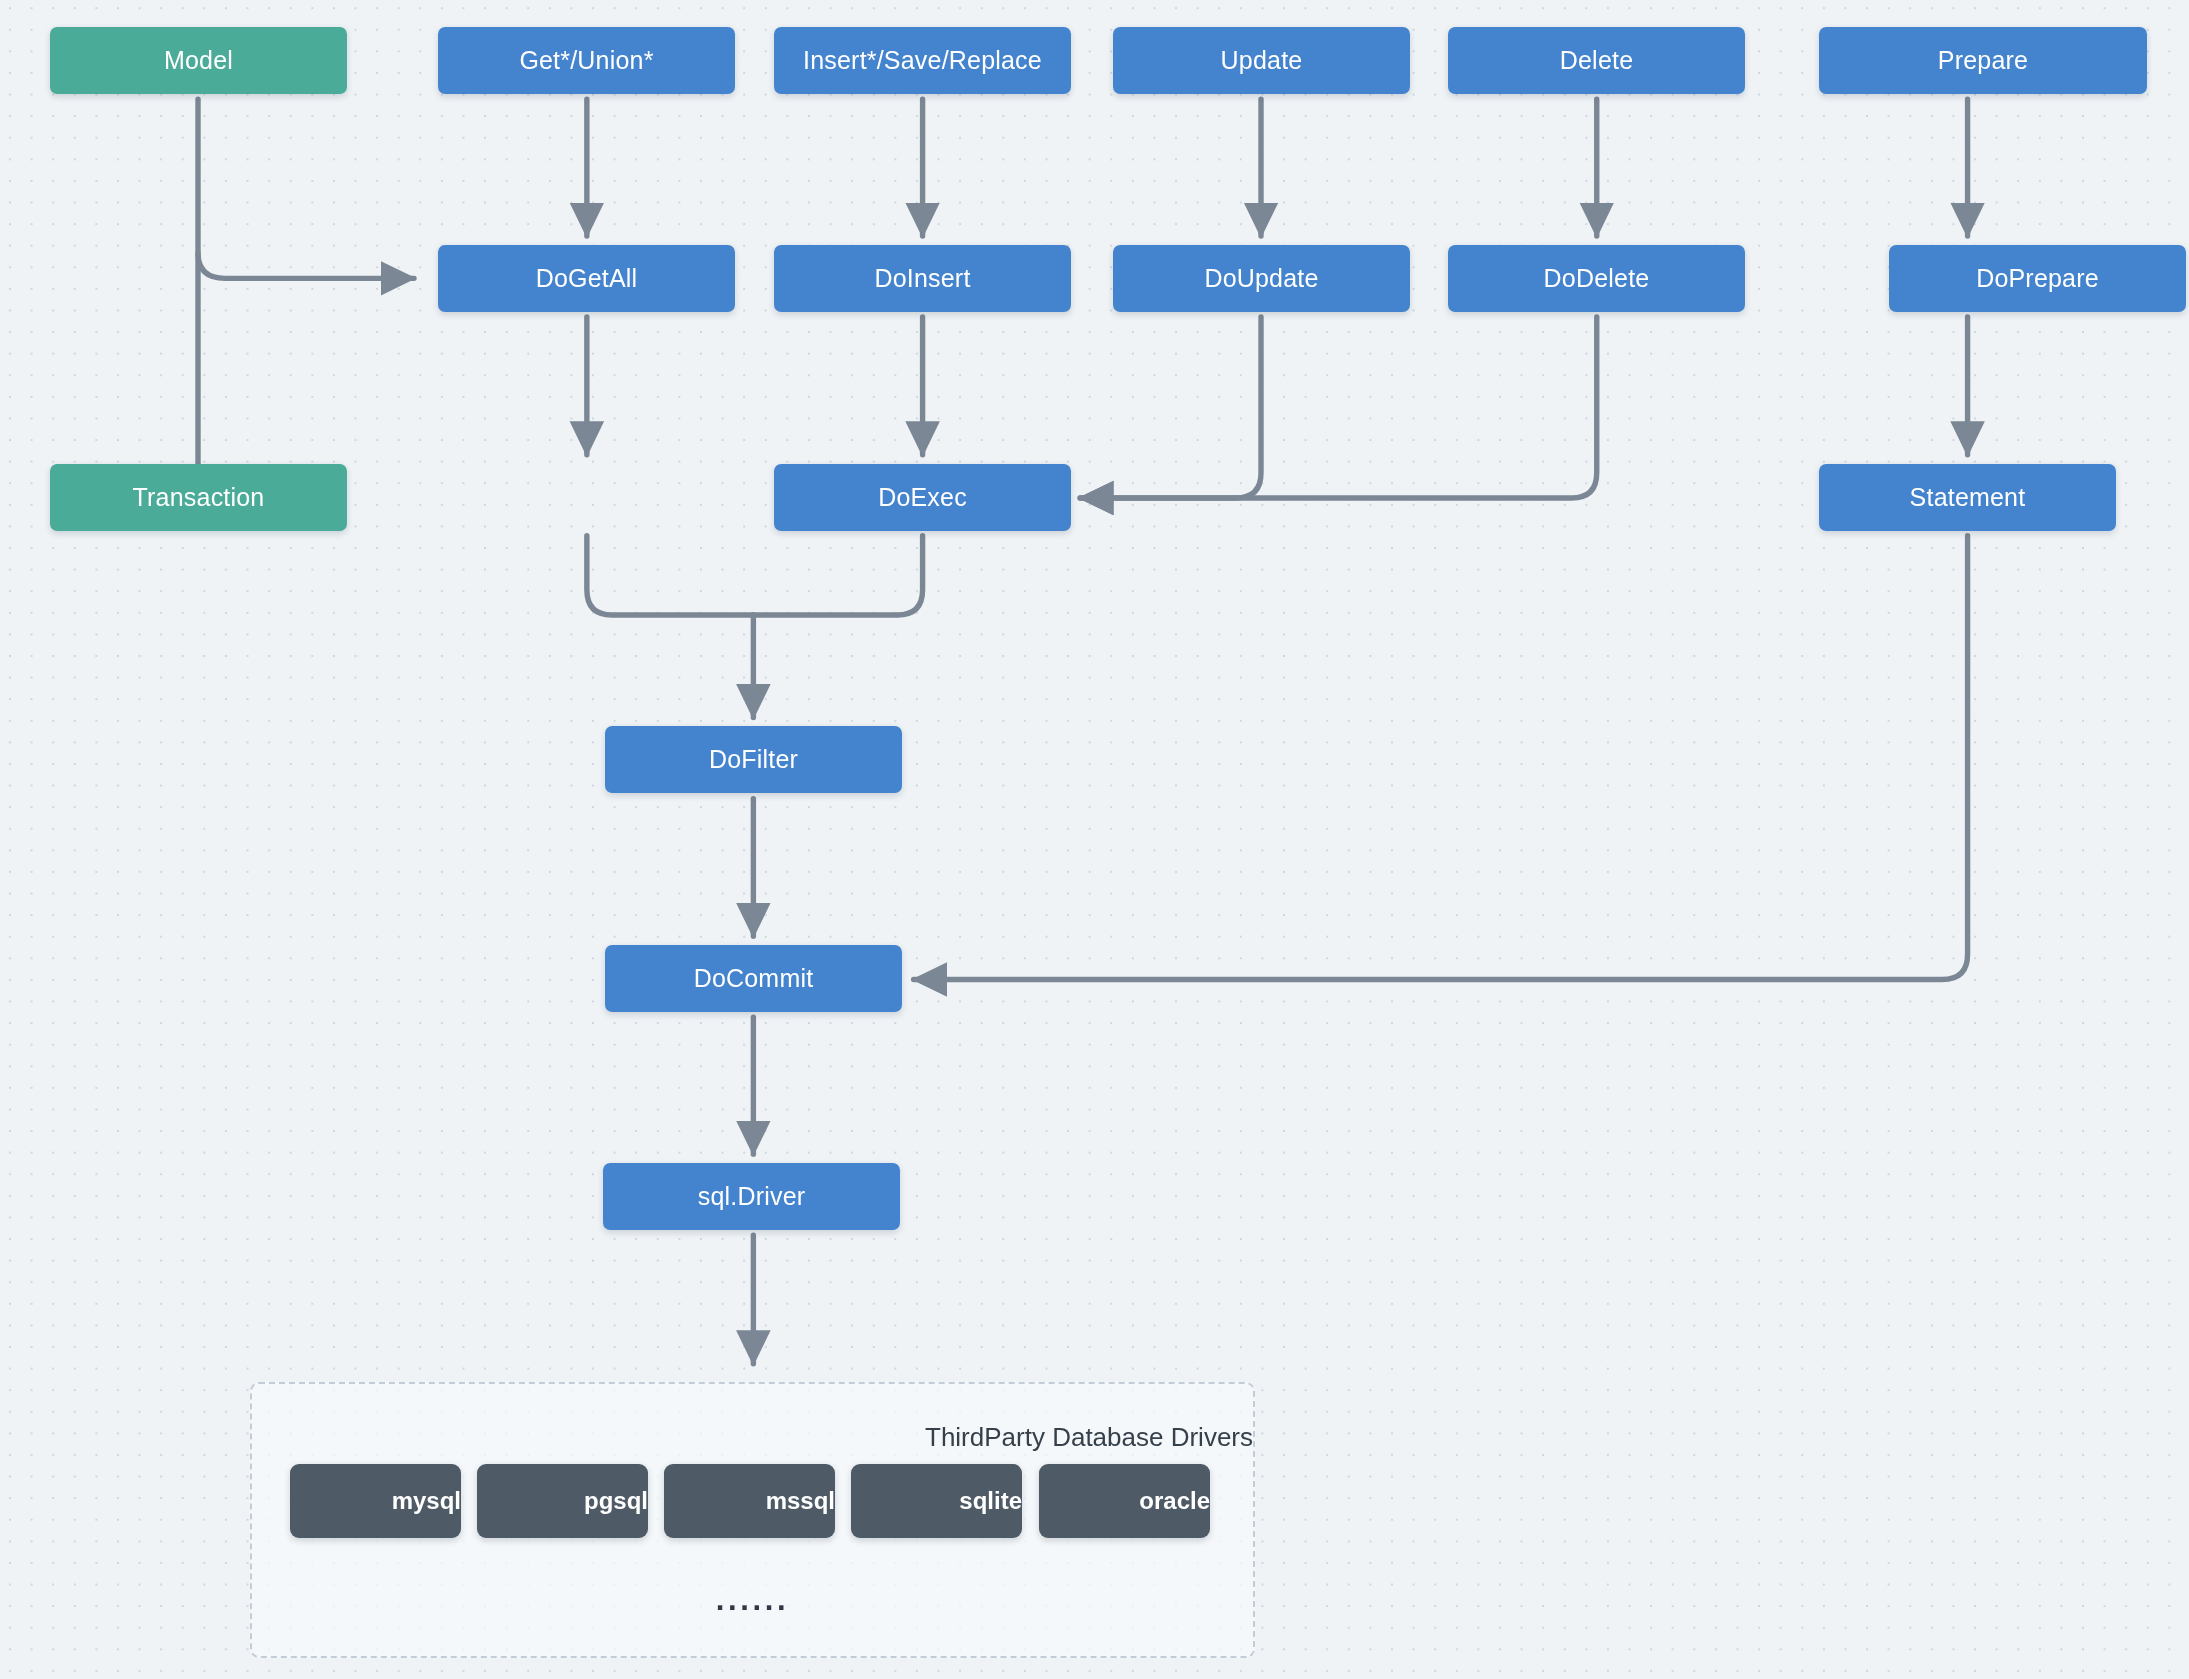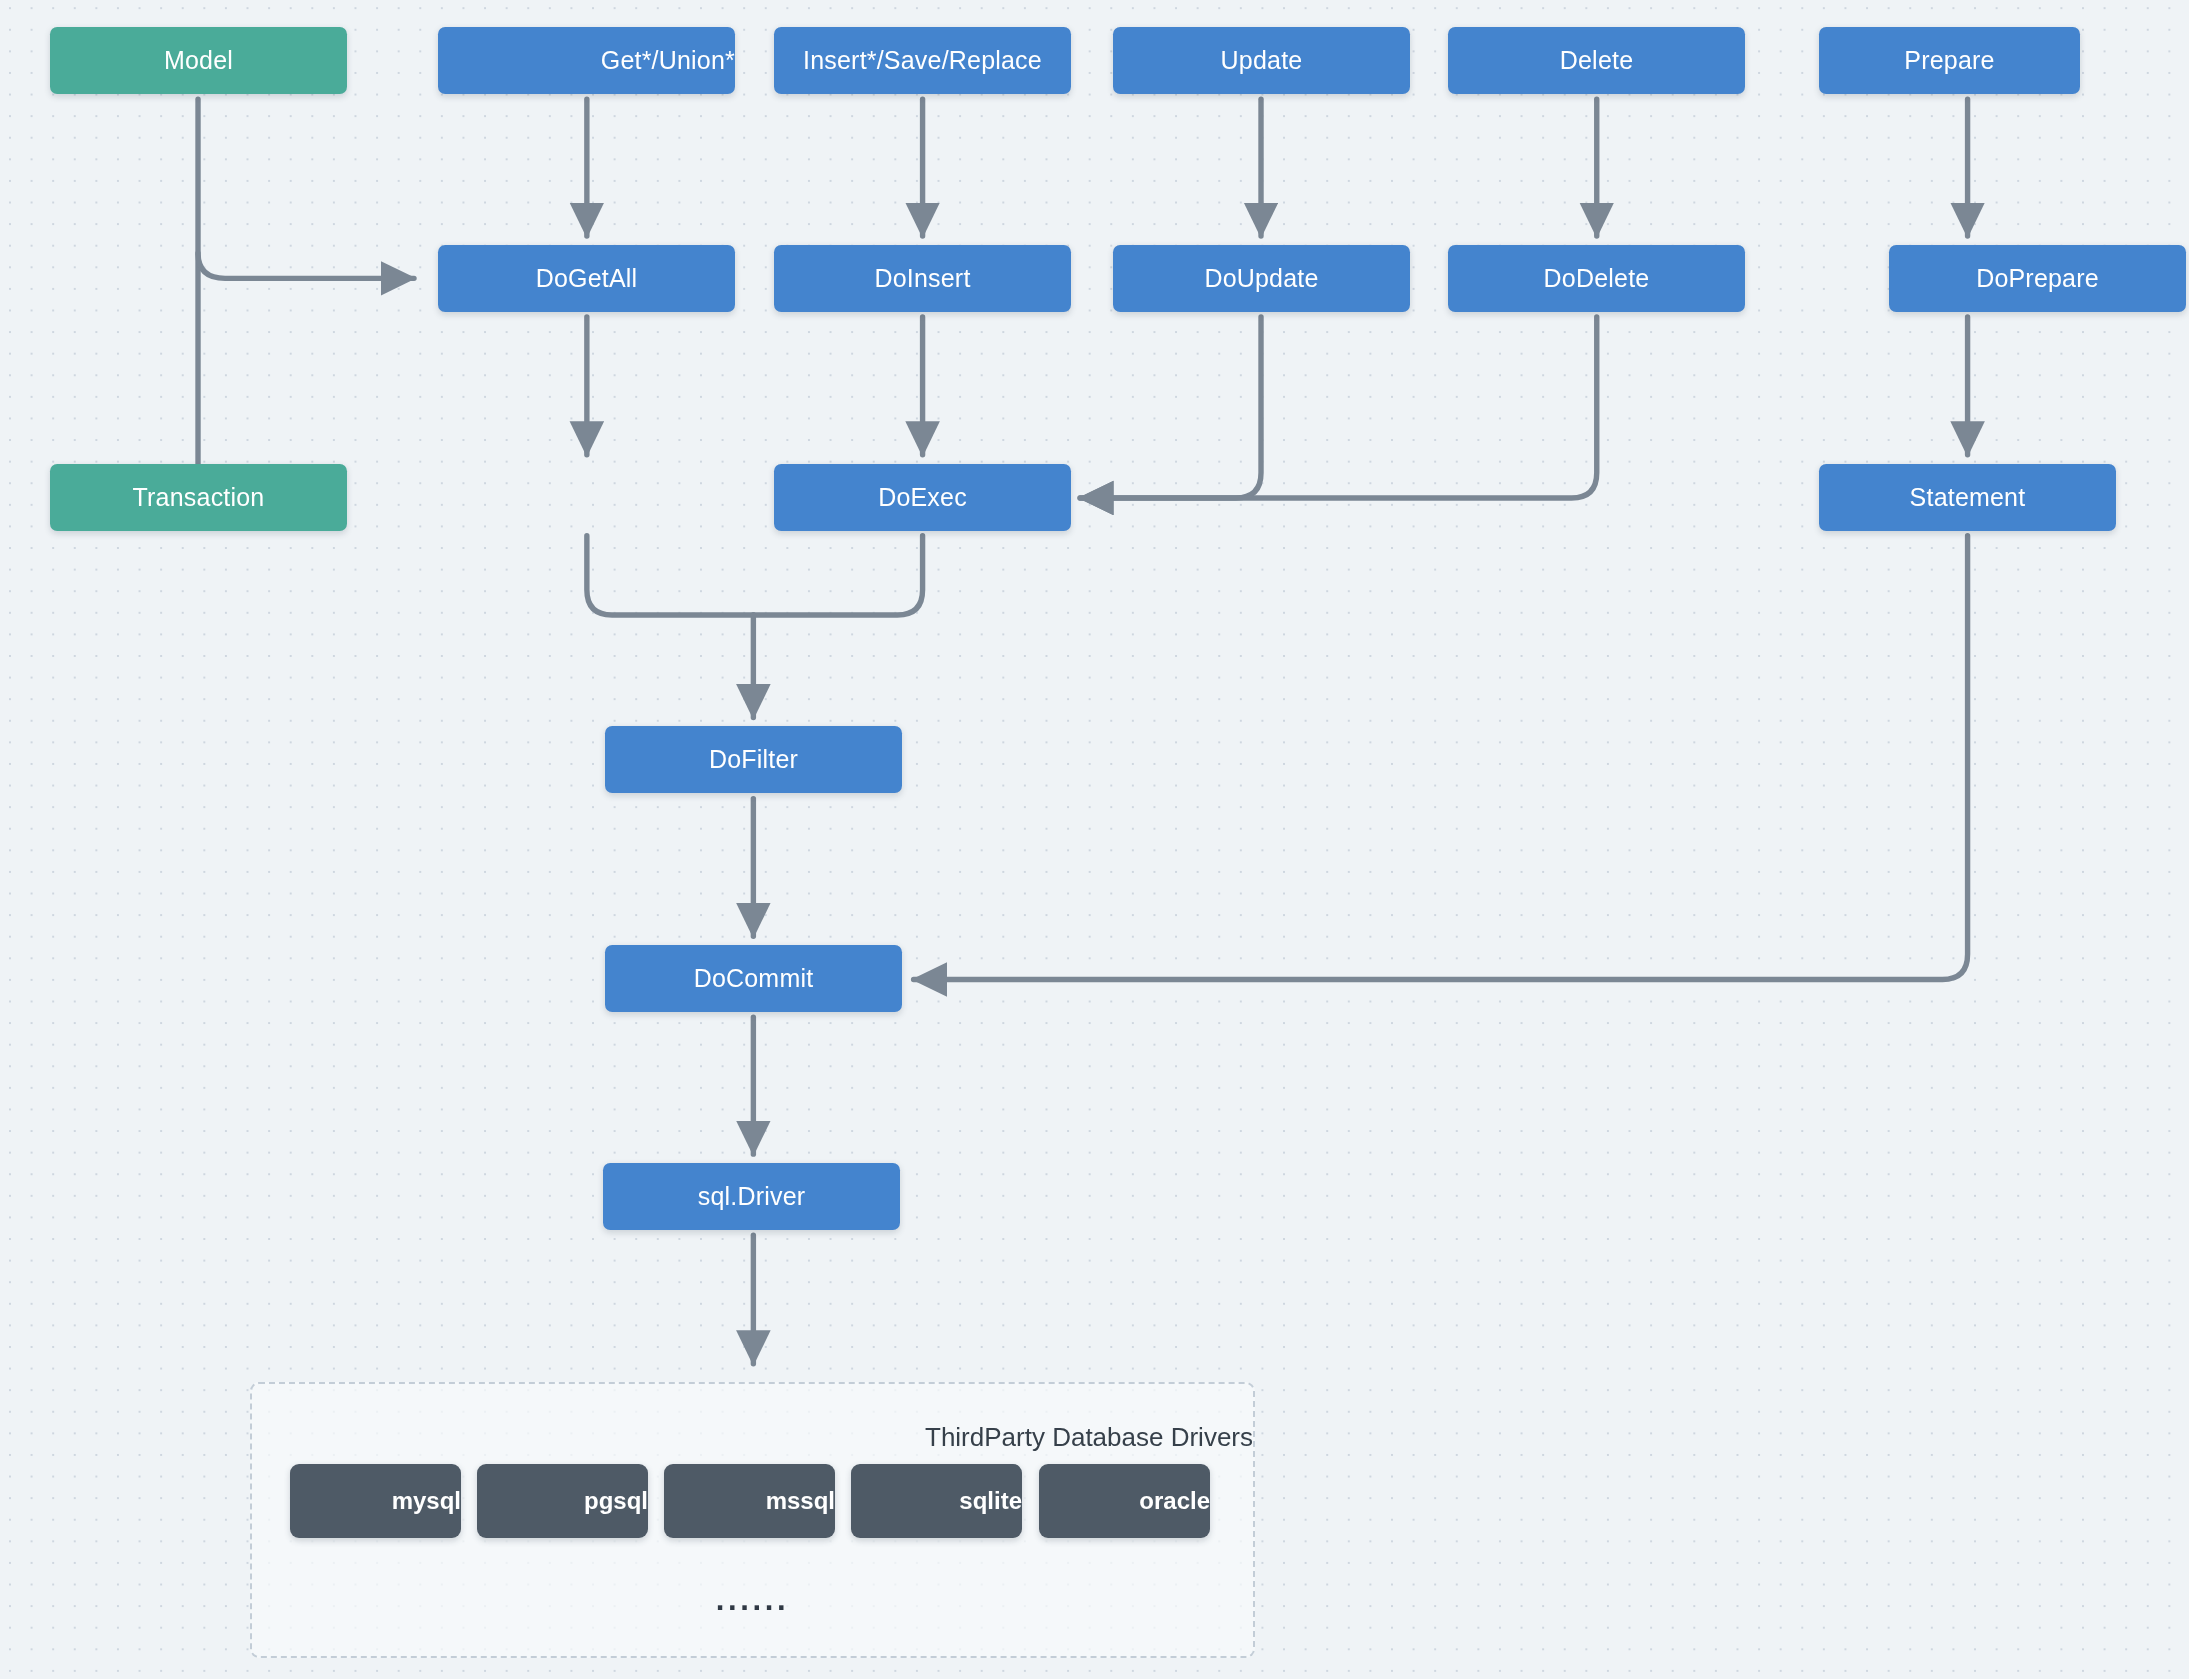--- a/index.html
+++ b/index.html
@@ -110,33 +110,33 @@
 
       <path d="M837,1130 L837,1282" marker-end="url(#arrow)"></path>
 
       <path d="M837,1372 L837,1515" marker-end="url(#arrow)"></path>
     </g>
   </svg>
 
   <div class="node green" style="left:50px;top:27px;width:297px;height:67px;">
     <span>Model</span>
   </div>
-  <div class="node blue" style="left:438px;top:27px;width:297px;height:67px;justify-content:flex-end;">
+  <div class="node blue" style="left:438px;top:27px;width:297px;height:67px;">
     <span>Get*/Union*</span>
   </div>
   <div class="node blue" style="left:774px;top:27px;width:297px;height:67px;">
     <span>Insert*/Save/Replace</span>
   </div>
   <div class="node blue" style="left:1113px;top:27px;width:297px;height:67px;">
     <span>Update</span>
   </div>
   <div class="node blue" style="left:1448px;top:27px;width:297px;height:67px;">
     <span>Delete</span>
   </div>
-  <div class="node blue" style="left:1819px;top:27px;width:261px;height:67px;align-items:center;">
+  <div class="node blue" style="left:1819px;top:27px;width:328px;height:67px;align-items:center;">
     <span>Prepare</span>
   </div>
 
   <div class="node blue" style="left:438px;top:245px;width:297px;height:67px;">
     <span>DoGetAll</span>
   </div>
   <div class="node blue" style="left:774px;top:245px;width:297px;height:67px;">
     <span>DoInsert</span>
   </div>
   <div class="node blue" style="left:1113px;top:245px;width:297px;height:67px;">

